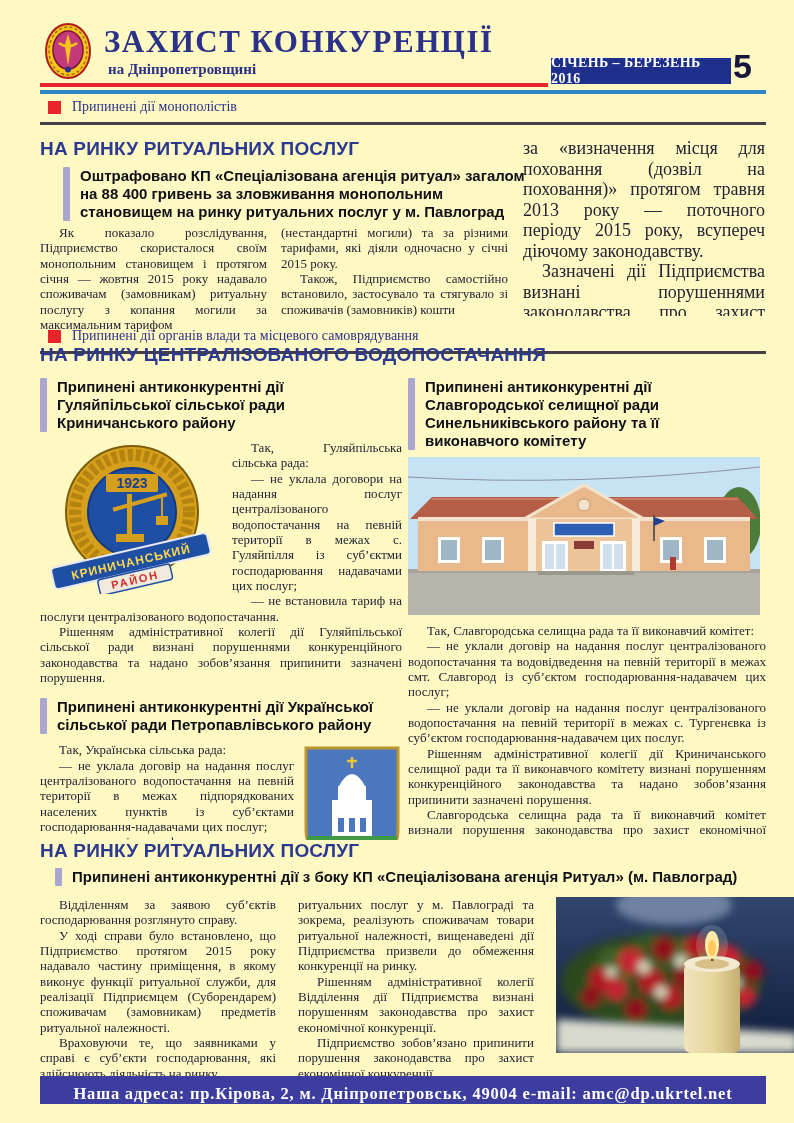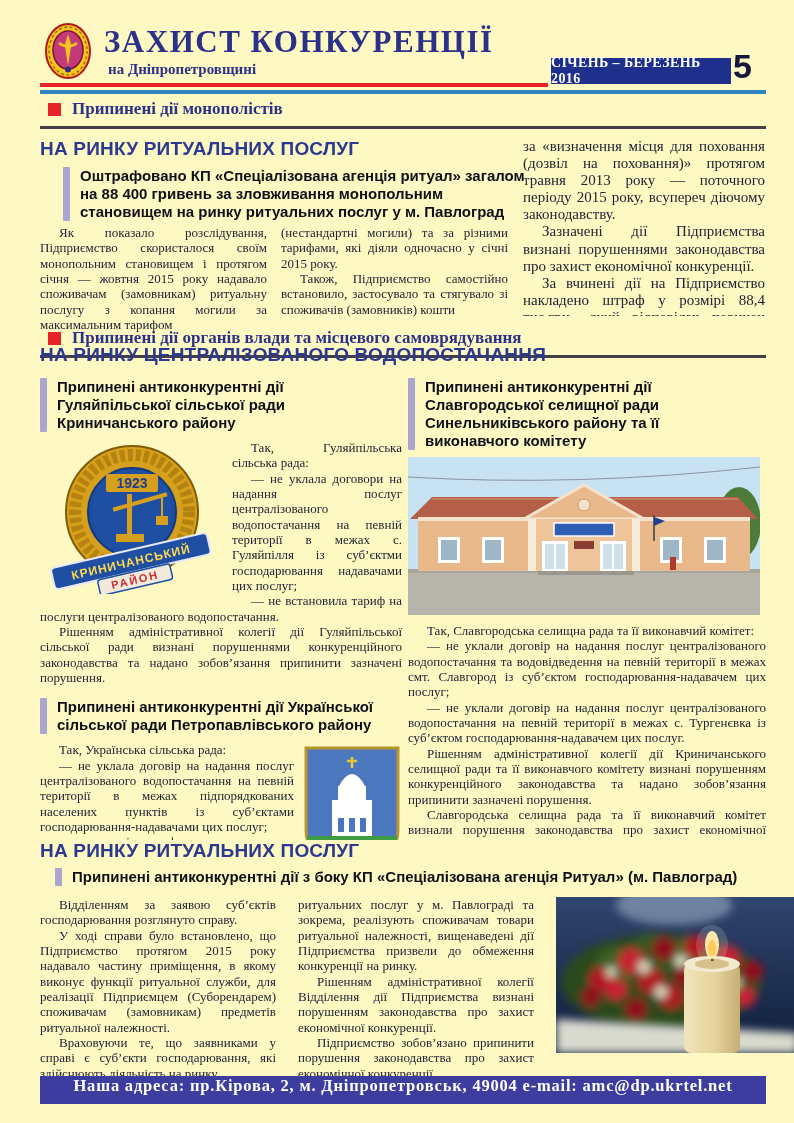--- a/index.html
+++ b/index.html
@@ -18,21 +18,21 @@
                display:flex;align-items:center;justify-content:center;
                font-family:"Liberation Serif",serif;font-weight:bold;font-size:14px;letter-spacing:.4px;}
   .blue-rule{left:40px;top:90px;width:726px;height:4px;background:#2f86c3;}
   .page-number{left:733px;top:47px;font-family:"Liberation Sans",sans-serif;font-weight:bold;
                font-size:34px;color:#16163e;}
 
   
   .band{display:flex;align-items:center;gap:11px;border-bottom:3px solid #443e48;
         padding:0 0 7px 8px;width:718px;}
   .band .sq{width:13px;height:13px;background:#e8242a;flex:none;}
-  .band .bt{font-family:"Liberation Serif",serif;font-weight:bold;font-size:17px;color:#2b3188;}
+  .band .bt{font-family:"Liberation Serif",serif;font-weight:normal;font-size:14px;color:#2b3188;}
   .band1{left:40px;top:99px;}
   .band2{left:40px;top:317px;margin-top:11px;}
 
   
   .mkt{font-family:"Liberation Sans",sans-serif;font-weight:bold;font-size:19px;
        color:#2b3990;letter-spacing:.2px;white-space:nowrap;}
   .mkt1{left:40px;top:138px;}
   .mkt2{left:40px;top:344px;}
   .mkt3{left:40px;top:840px;}
 
@@ -47,21 +47,21 @@
       color:#232334;text-align:justify;}
   .bp p{margin:0;text-indent:19px;}
   .bp p.cont{text-indent:0;}
 
   
   .story1-hl{left:55px;top:167px;width:470px;padding-left:8px;}
   .story1-hl .tx{max-width:455px;}
   .story1-cols{left:40px;top:225px;width:468px;display:flex;gap:14px;}
   .story1-cols .col{flex:1;}
   .story1-right{left:523px;top:138px;width:242px;max-height:178px;overflow:hidden;
-                font-size:15px;line-height:1.14;}
+                font-size:18px;line-height:1.14;}
 
   
   .cols2-left{left:40px;top:378px;width:362px;height:462px;overflow:hidden;}
   .cols2-right{left:408px;top:378px;width:358px;height:462px;overflow:hidden;}
   .cols2-left .hl .tx{max-width:335px;}
   .cols2-right .hl .tx{max-width:270px;}
   .body1{margin-top:8px;}
   .hl2{margin-top:13px;}
   .body2{margin-top:8px;}
   .emblem-wrap{float:left;width:184px;height:152px;margin:2px 8px 2px 0;}
@@ -70,21 +70,21 @@
   .cols2-right .bp{margin-top:8px;}
 
   
   .story3-hl{left:55px;top:868px;width:712px;}
   .story3-cols{left:40px;top:897px;width:726px;display:grid;
                grid-template-columns:236px 236px 242px;column-gap:22px;}
   .candle{width:242px;height:156px;}
 
   
   .footer{left:40px;top:1076px;width:726px;height:28px;background:#3c3d9e;color:#fff;
-          display:flex;align-items:flex-start;justify-content:center;
+          display:flex;align-items:flex-end;justify-content:center;
           font-family:"Liberation Serif",serif;font-weight:bold;font-size:16.5px;
           letter-spacing:.8px;white-space:nowrap;}
 </style>
 </head>
 <body>
 
 <div class="page">
 
   <div class="abs logo">
     <svg viewBox="0 0 48 58" width="48" height="58">

